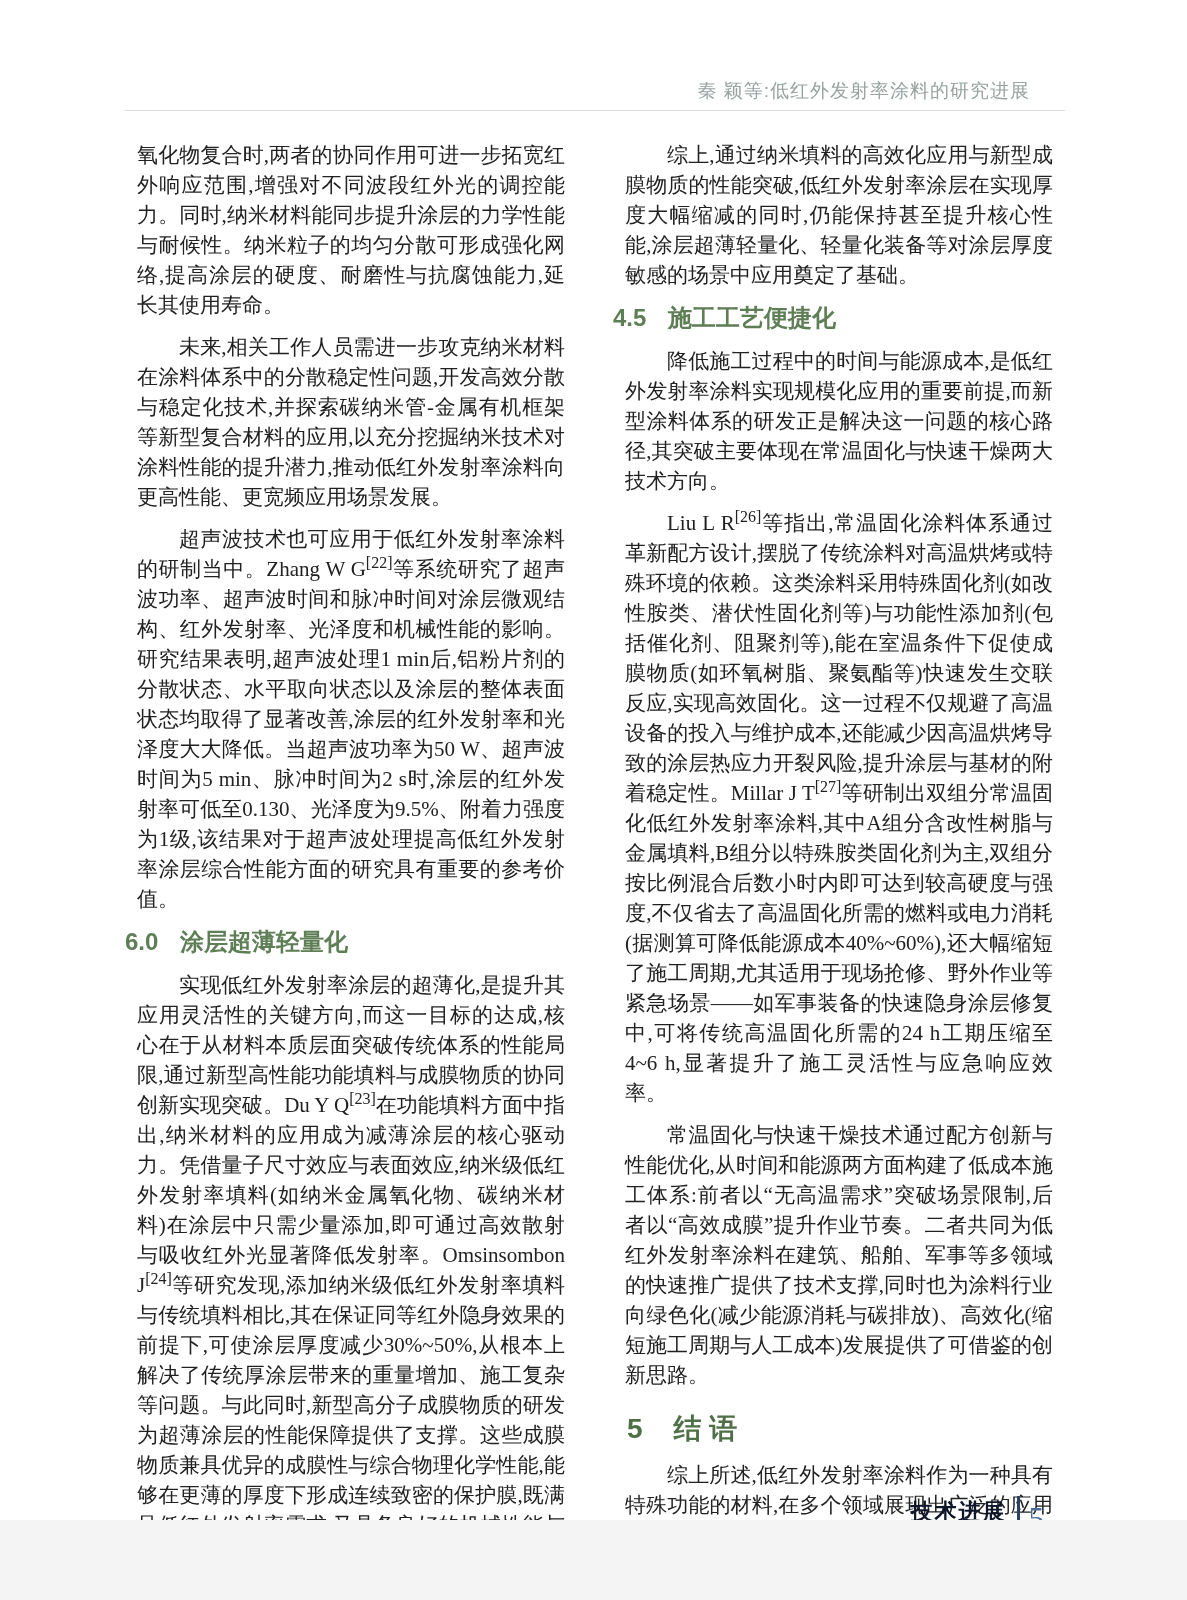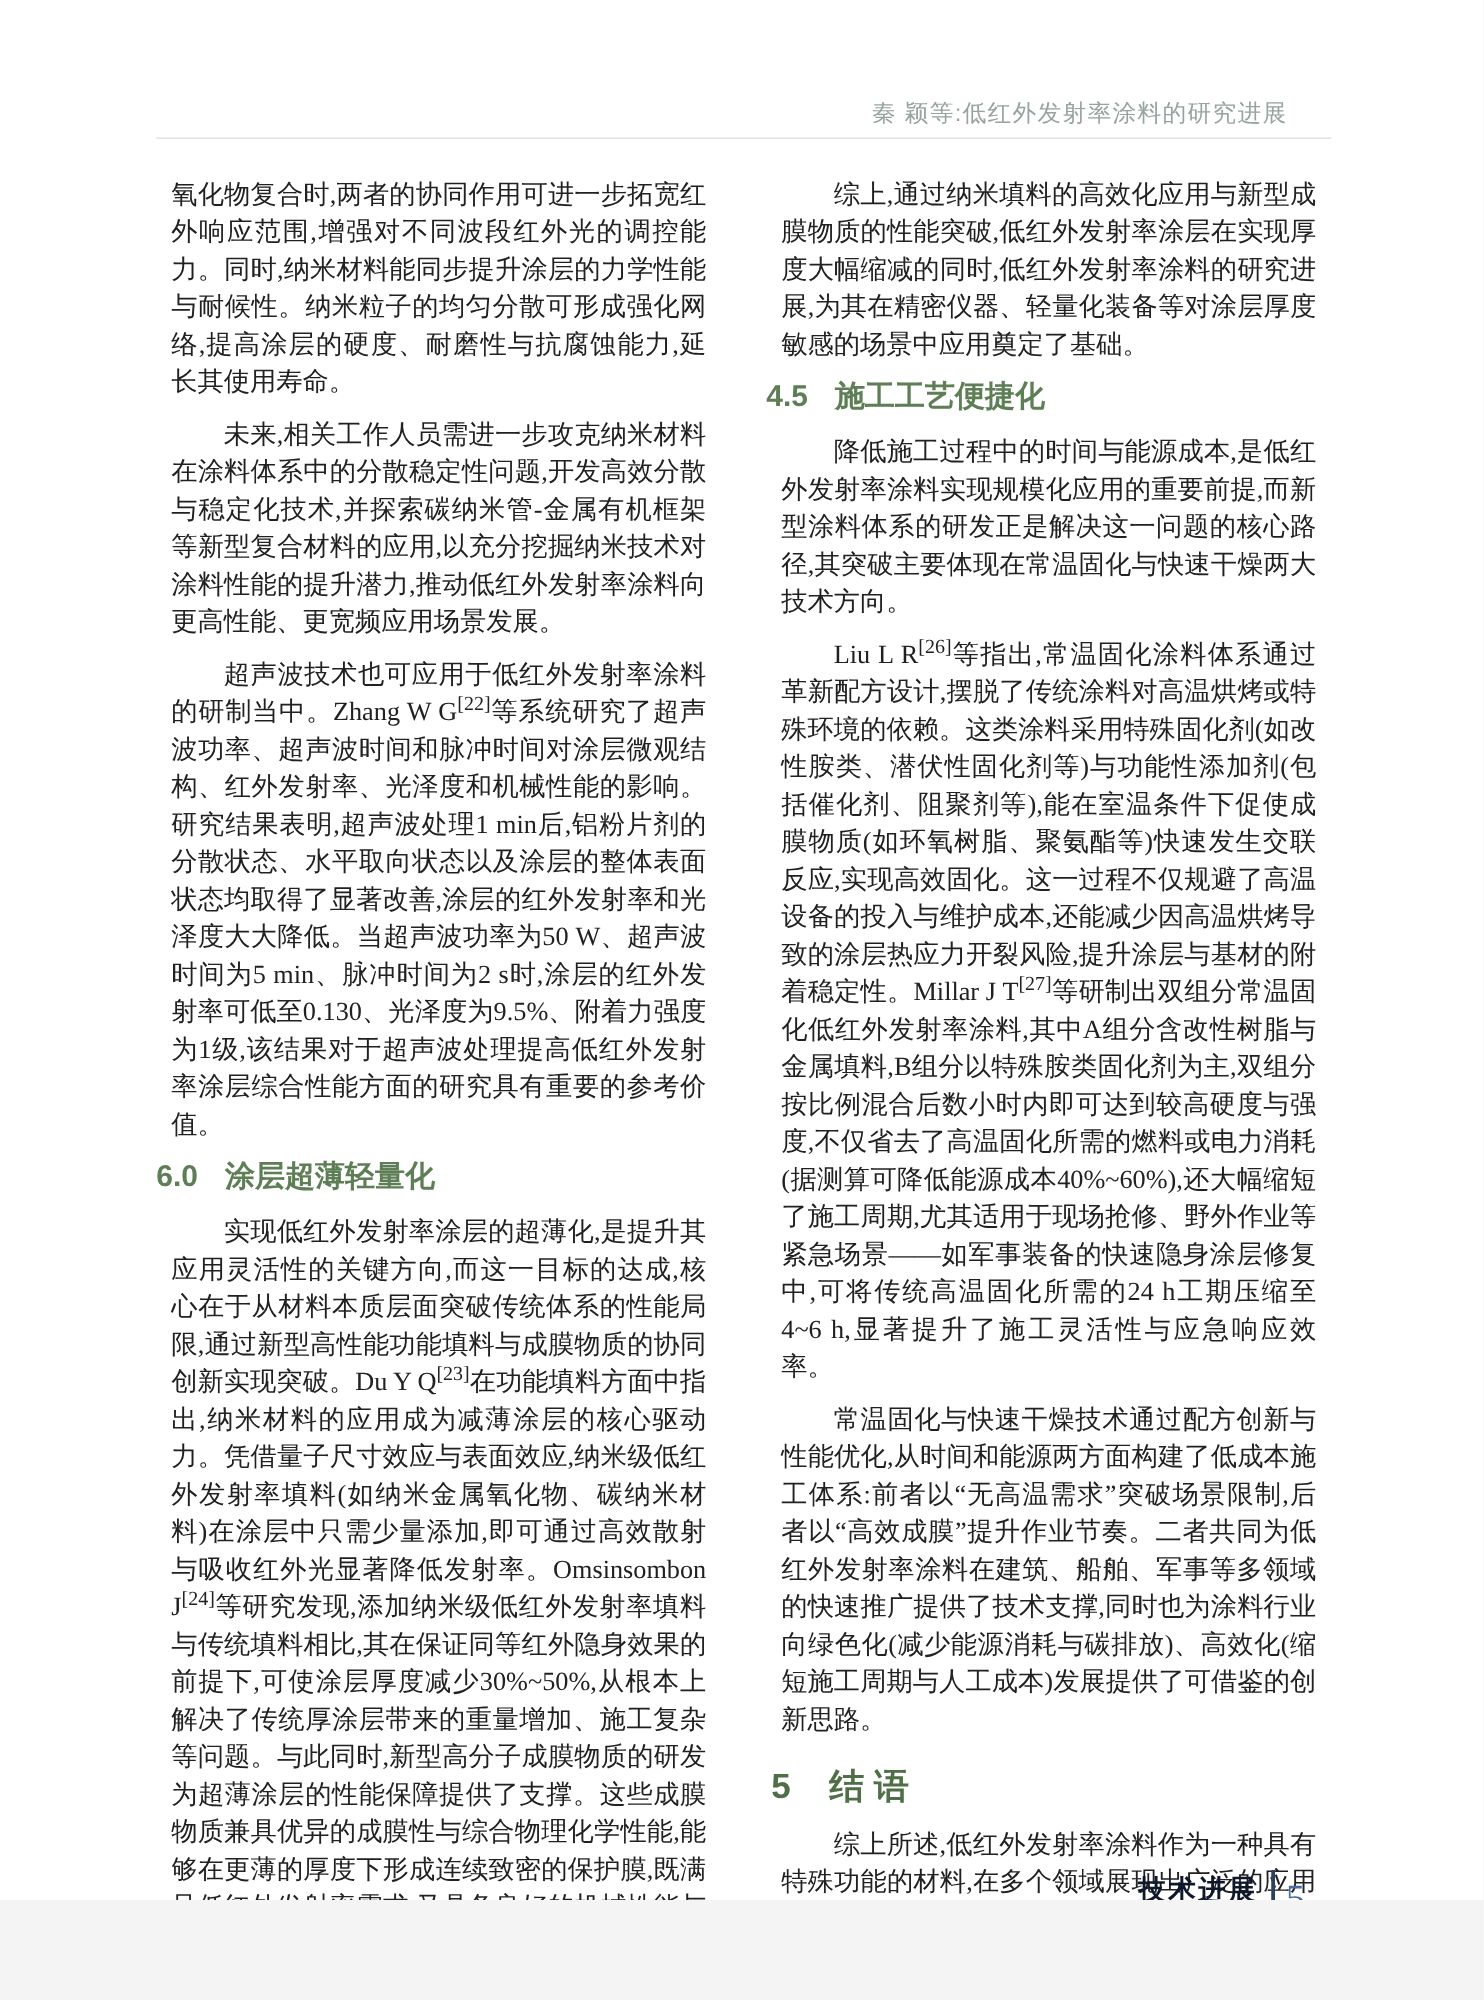--- a/index.html
+++ b/index.html
@@ -58,21 +58,21 @@
     font-size:24px;
     line-height:32px;
   }
   .sec-h2 .sec-num{margin-right:0.9em;}
   .sec-h1{
     font-family:"Liberation Sans","DejaVu Sans",sans-serif;
     font-weight:bold;
     color:#4f6f47;
     font-size:28px;
     line-height:38px;
-    margin:20px 0 12px 4px;
+    margin:20px 0 12px 14px;
   }
   .sec-h1 .sec-num{margin-right:1.1em;}
   
   .footer{
     position:absolute;
     top:1496px;right:143px;
     display:flex;
     align-items:center;
   }
   .footer-labels{text-align:right;}
@@ -112,21 +112,21 @@
 
   <div class="columns">
     <div class="col" id="col-left">
         <p class="body-p">氧化物复合时,两者的协同作用可进一步拓宽红外响应范围,增强对不同波段红外光的调控能力。同时,纳米材料能同步提升涂层的力学性能与耐候性。纳米粒子的均匀分散可形成强化网络,提高涂层的硬度、耐磨性与抗腐蚀能力,延长其使用寿命。</p>
         <p class="body-p indent">未来,相关工作人员需进一步攻克纳米材料在涂料体系中的分散稳定性问题,开发高效分散与稳定化技术,并探索碳纳米管-金属有机框架等新型复合材料的应用,以充分挖掘纳米技术对涂料性能的提升潜力,推动低红外发射率涂料向更高性能、更宽频应用场景发展。</p>
         <p class="body-p indent">超声波技术也可应用于低红外发射率涂料的研制当中。Zhang W G<sup>[22]</sup>等系统研究了超声波功率、超声波时间和脉冲时间对涂层微观结构、红外发射率、光泽度和机械性能的影响。研究结果表明,超声波处理1 min后,铝粉片剂的分散状态、水平取向状态以及涂层的整体表面状态均取得了显著改善,涂层的红外发射率和光泽度大大降低。当超声波功率为50 W、超声波时间为5 min、脉冲时间为2 s时,涂层的红外发射率可低至0.130、光泽度为9.5%、附着力强度为1级,该结果对于超声波处理提高低红外发射率涂层综合性能方面的研究具有重要的参考价值。</p>
         <div class="sec-h2"><span class="sec-num">6.0</span><span class="sec-title">涂层超薄轻量化</span></div>
         <p class="body-p indent">实现低红外发射率涂层的超薄化,是提升其应用灵活性的关键方向,而这一目标的达成,核心在于从材料本质层面突破传统体系的性能局限,通过新型高性能功能填料与成膜物质的协同创新实现突破。Du Y Q<sup>[23]</sup>在功能填料方面中指出,纳米材料的应用成为减薄涂层的核心驱动力。凭借量子尺寸效应与表面效应,纳米级低红外发射率填料(如纳米金属氧化物、碳纳米材料)在涂层中只需少量添加,即可通过高效散射与吸收红外光显著降低发射率。Omsinsombon J<sup>[24]</sup>等研究发现,添加纳米级低红外发射率填料与传统填料相比,其在保证同等红外隐身效果的前提下,可使涂层厚度减少30%~50%,从根本上解决了传统厚涂层带来的重量增加、施工复杂等问题。与此同时,新型高分子成膜物质的研发为超薄涂层的性能保障提供了支撑。这些成膜物质兼具优异的成膜性与综合物理化学性能,能够在更薄的厚度下形成连续致密的保护膜,既满足低红外发射率需求,又具备良好的机械性能与耐候性能,亦可实现轻量化要求。例如,Carolo D F<sup>[25]</sup>等研制的聚硅氧烷-丙烯酸酯共聚物制备的超薄涂层,厚度仅50 μm时铅笔硬度即可达到2H,耐盐雾时间超1 000 h。这些数据充分验证了新型成膜物质在超薄涂层中对机械性能、耐候性及红外性能的协同保障能力。</p>
       </div>
     <div class="col" id="col-right">
-        <p class="body-p indent">综上,通过纳米填料的高效化应用与新型成膜物质的性能突破,低红外发射率涂层在实现厚度大幅缩减的同时,低红外发射率涂料的研究进展,为其在精密仪器、轻量化装备等对涂层厚度敏感的场景中应用奠定了基础。</p>
+        <p class="body-p indent">综上,通过纳米填料的高效化应用与新型成膜物质的性能突破,低红外发射率涂层在实现厚度大幅缩减的同时,仍能保持甚至提升核心性能,涂层超薄轻量化、轻量化装备等对涂层厚度敏感的场景中应用奠定了基础。</p>
         <div class="sec-h2"><span class="sec-num">4.5</span><span class="sec-title">施工工艺便捷化</span></div>
         <p class="body-p indent">降低施工过程中的时间与能源成本,是低红外发射率涂料实现规模化应用的重要前提,而新型涂料体系的研发正是解决这一问题的核心路径,其突破主要体现在常温固化与快速干燥两大技术方向。</p>
         <p class="body-p indent">Liu L R<sup>[26]</sup>等指出,常温固化涂料体系通过革新配方设计,摆脱了传统涂料对高温烘烤或特殊环境的依赖。这类涂料采用特殊固化剂(如改性胺类、潜伏性固化剂等)与功能性添加剂(包括催化剂、阻聚剂等),能在室温条件下促使成膜物质(如环氧树脂、聚氨酯等)快速发生交联反应,实现高效固化。这一过程不仅规避了高温设备的投入与维护成本,还能减少因高温烘烤导致的涂层热应力开裂风险,提升涂层与基材的附着稳定性。Millar J T<sup>[27]</sup>等研制出双组分常温固化低红外发射率涂料,其中A组分含改性树脂与金属填料,B组分以特殊胺类固化剂为主,双组分按比例混合后数小时内即可达到较高硬度与强度,不仅省去了高温固化所需的燃料或电力消耗(据测算可降低能源成本40%~60%),还大幅缩短了施工周期,尤其适用于现场抢修、野外作业等紧急场景——如军事装备的快速隐身涂层修复中,可将传统高温固化所需的24 h工期压缩至4~6 h,显著提升了施工灵活性与应急响应效率。</p>
         <p class="body-p indent">常温固化与快速干燥技术通过配方创新与性能优化,从时间和能源两方面构建了低成本施工体系:前者以“无高温需求”突破场景限制,后者以“高效成膜”提升作业节奏。二者共同为低红外发射率涂料在建筑、船舶、军事等多领域的快速推广提供了技术支撑,同时也为涂料行业向绿色化(减少能源消耗与碳排放)、高效化(缩短施工周期与人工成本)发展提供了可借鉴的创新思路。</p>
         <div class="sec-h1"><span class="sec-num">5</span><span class="sec-title">结 语</span></div>
         <p class="body-p indent">综上所述,低红外发射率涂料作为一种具有特殊功能的材料,在多个领域展现出广泛的应用前景。从材料配方的不断优化到制备工艺的持续革新,诸多科研人员通过对多种树脂和填料以及添加剂的深入探究,成功开发出一系列性能优良的低红外发射率涂</p>
       </div>
   </div>
 
   <div class="footer">

